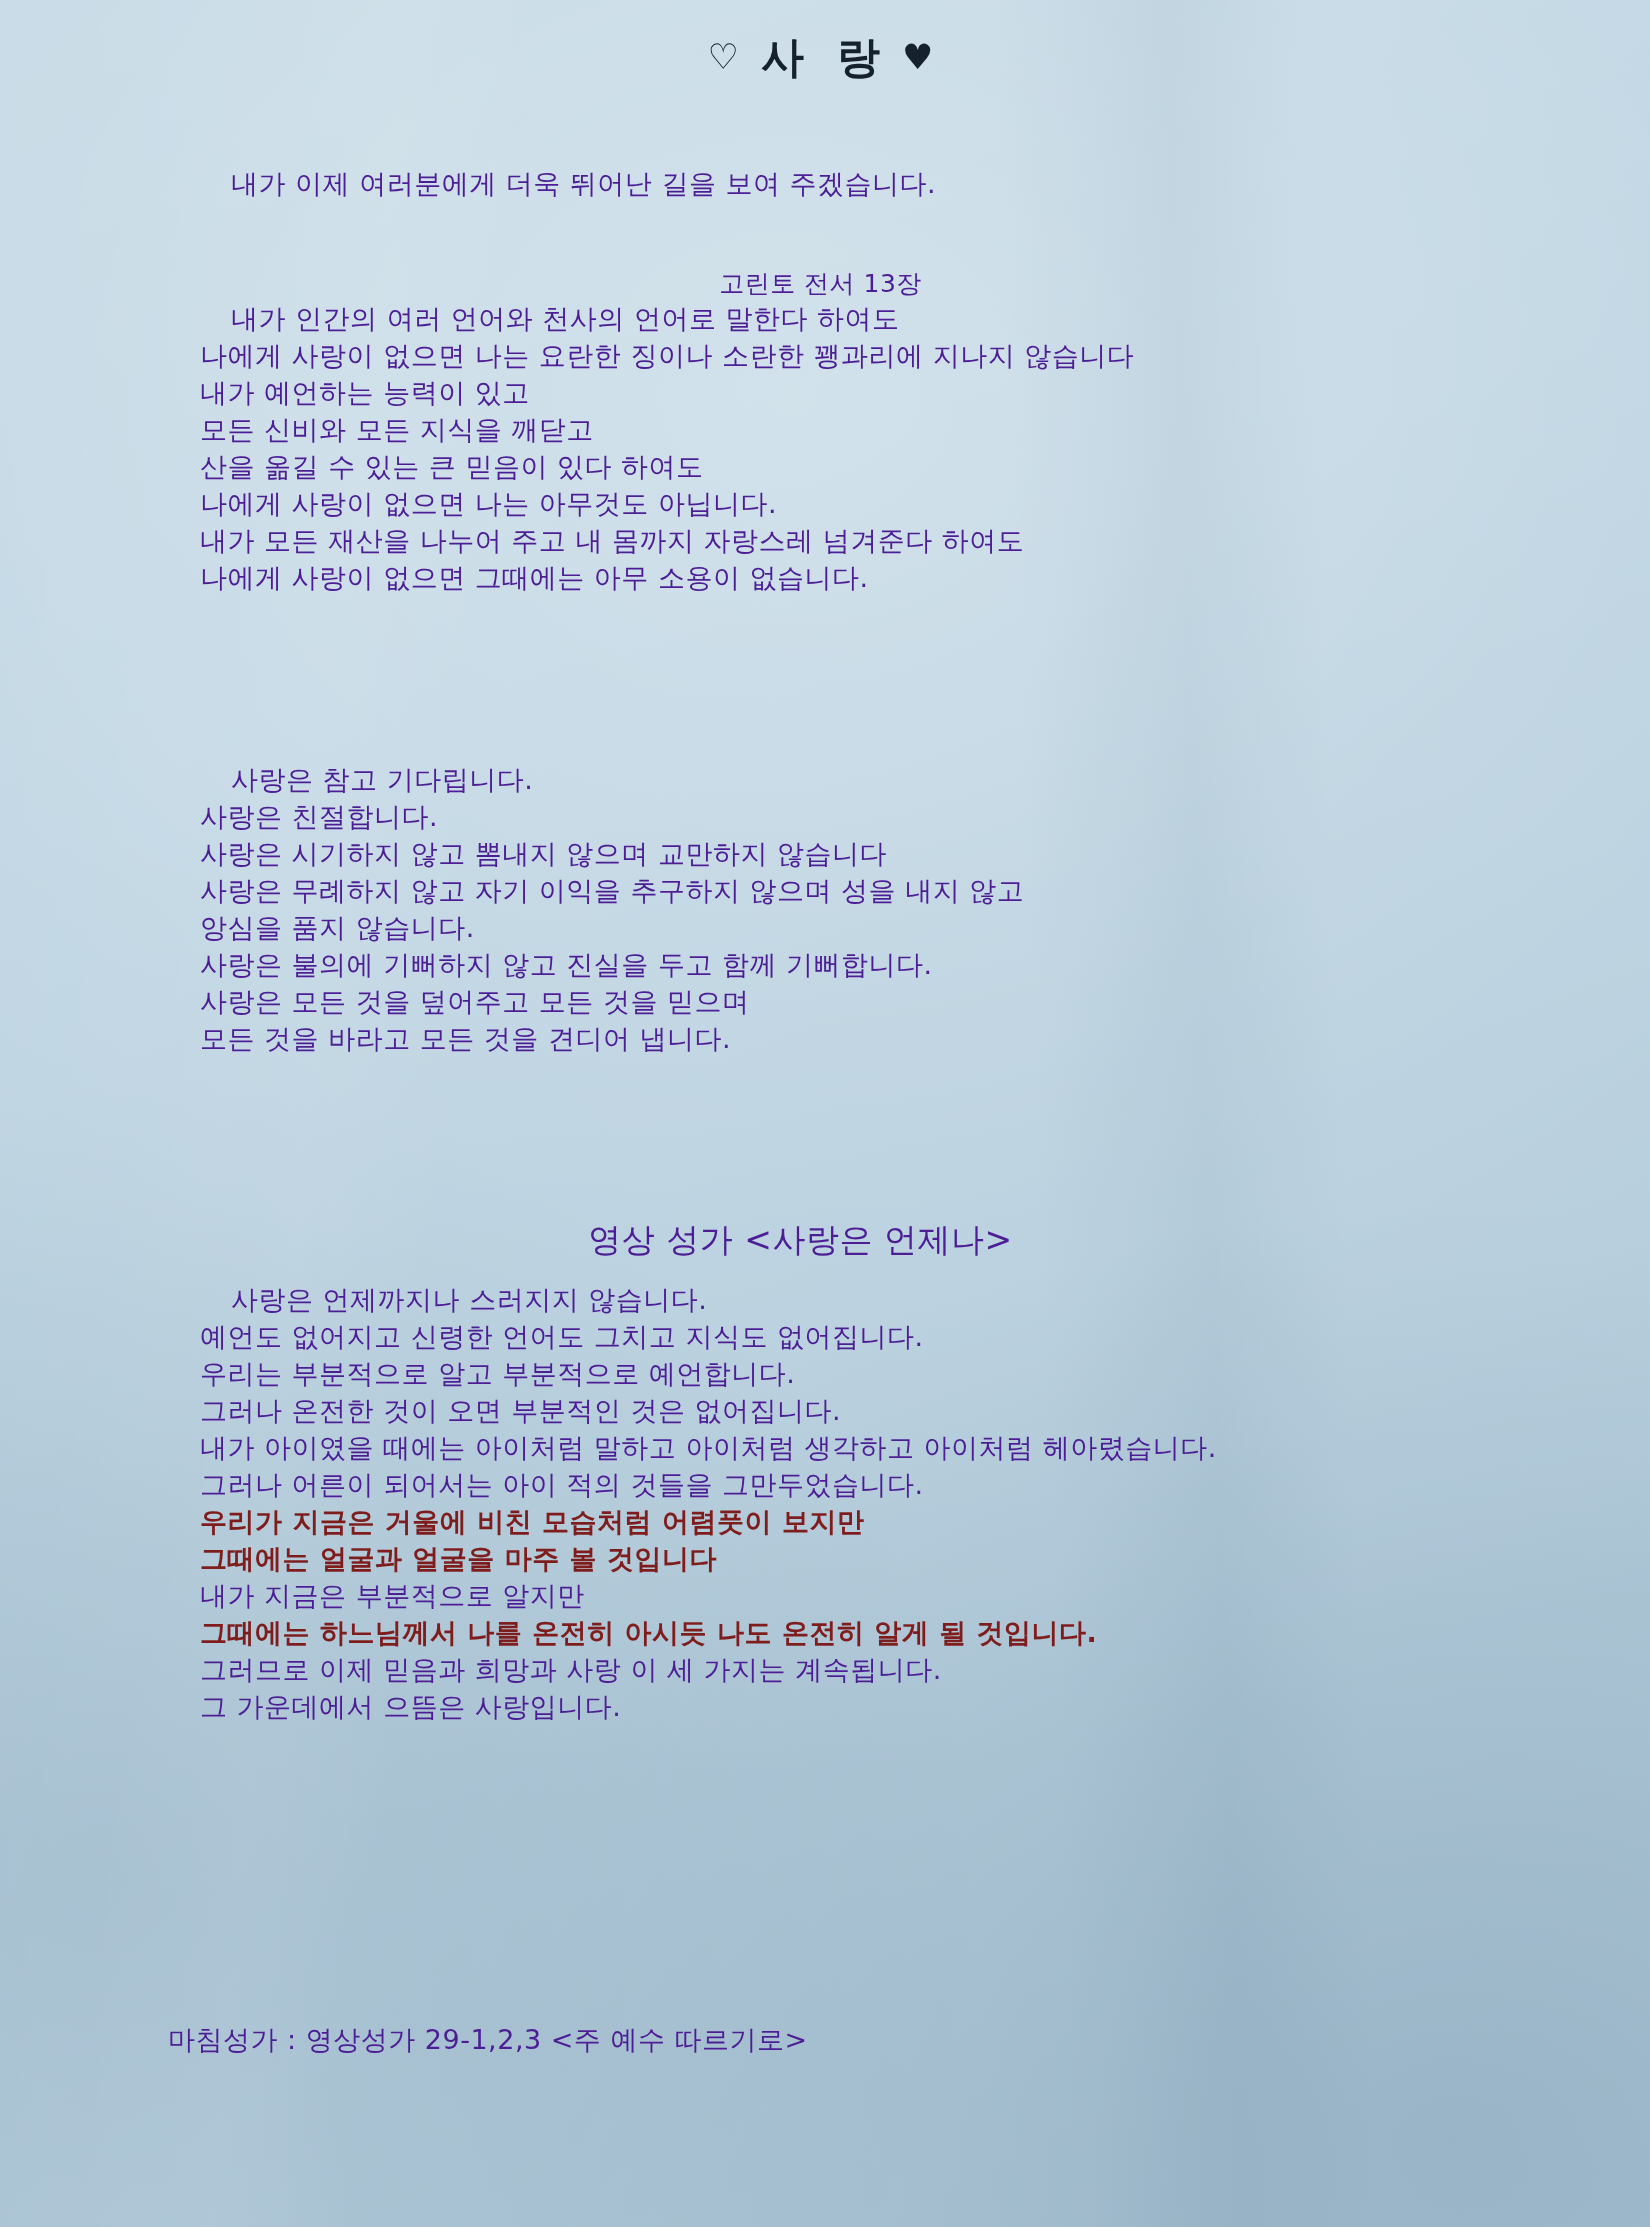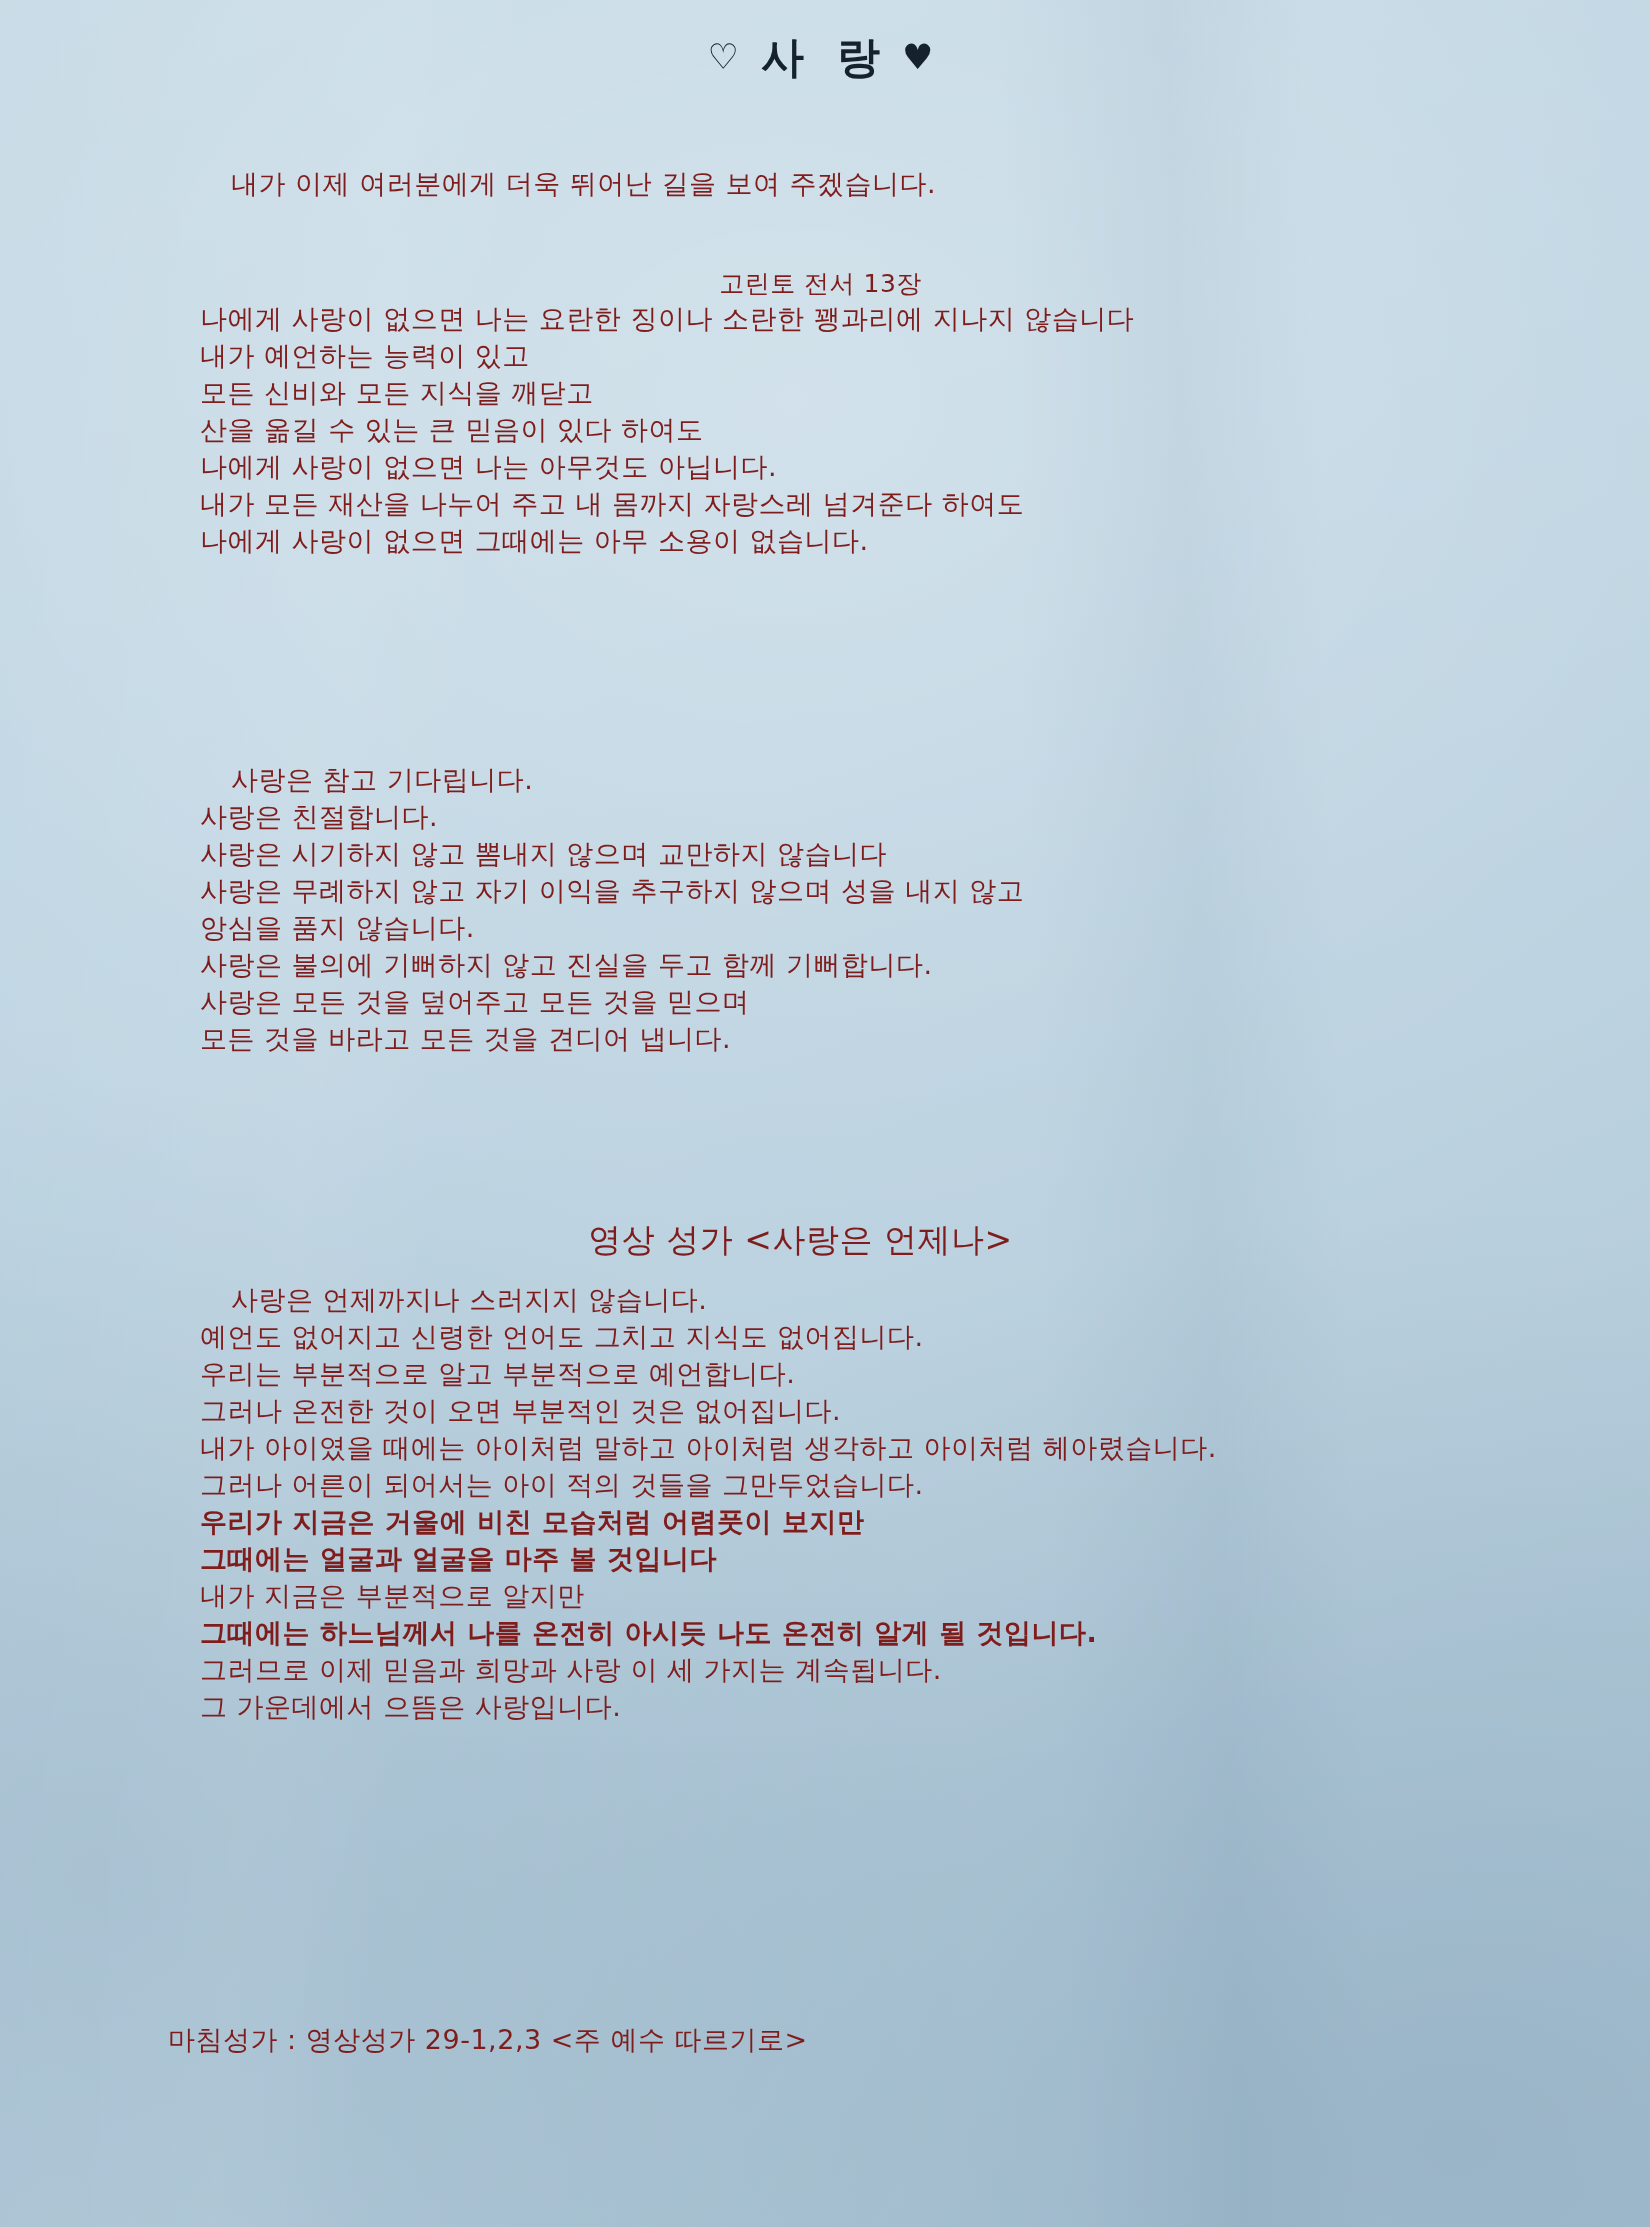--- a/index.html
+++ b/index.html
@@ -64,21 +64,21 @@
 
   .block {
     position: absolute;
     left: 0;
     width: 100%;
   }
 
   .line {
     font-size: 27px;
     line-height: 37px;
-    color: #7f1d1d;
+    color: #4c1d95;
     white-space: nowrap;
     letter-spacing: 0.5px;
   }
   .line.bold { font-weight: 700; color: #7f1d1d; }
   .line.indent { padding-left: 31px; }
   .line.right {
     text-align: center;
     padding-right: 0;
   }
 
@@ -108,20 +108,21 @@
 
   <div class="block" id="intro">
     <div class="line indent">내가 이제 여러분에게 더욱 뛰어난 길을 보여 주겠습니다.</div>
   </div>
 
   <div class="block" id="citation">
     <div class="line right">고린토 전서 13장</div>
   </div>
 
   <div class="block" id="stanza1">
+    <div class="line indent">내가 인간의 여러 언어와 천사의 언어로 말한다 하여도</div>
     <div class="line">나에게 사랑이 없으면 나는 요란한 징이나 소란한 꽹과리에 지나지 않습니다</div>
     <div class="line">내가 예언하는 능력이 있고</div>
     <div class="line">모든 신비와 모든 지식을 깨닫고</div>
     <div class="line">산을 옮길 수 있는 큰 믿음이 있다 하여도</div>
     <div class="line">나에게 사랑이 없으면 나는 아무것도 아닙니다.</div>
     <div class="line">내가 모든 재산을 나누어 주고 내 몸까지 자랑스레 넘겨준다 하여도</div>
     <div class="line">나에게 사랑이 없으면 그때에는 아무 소용이 없습니다.</div>
   </div>
 
   <div class="block" id="stanza2">

